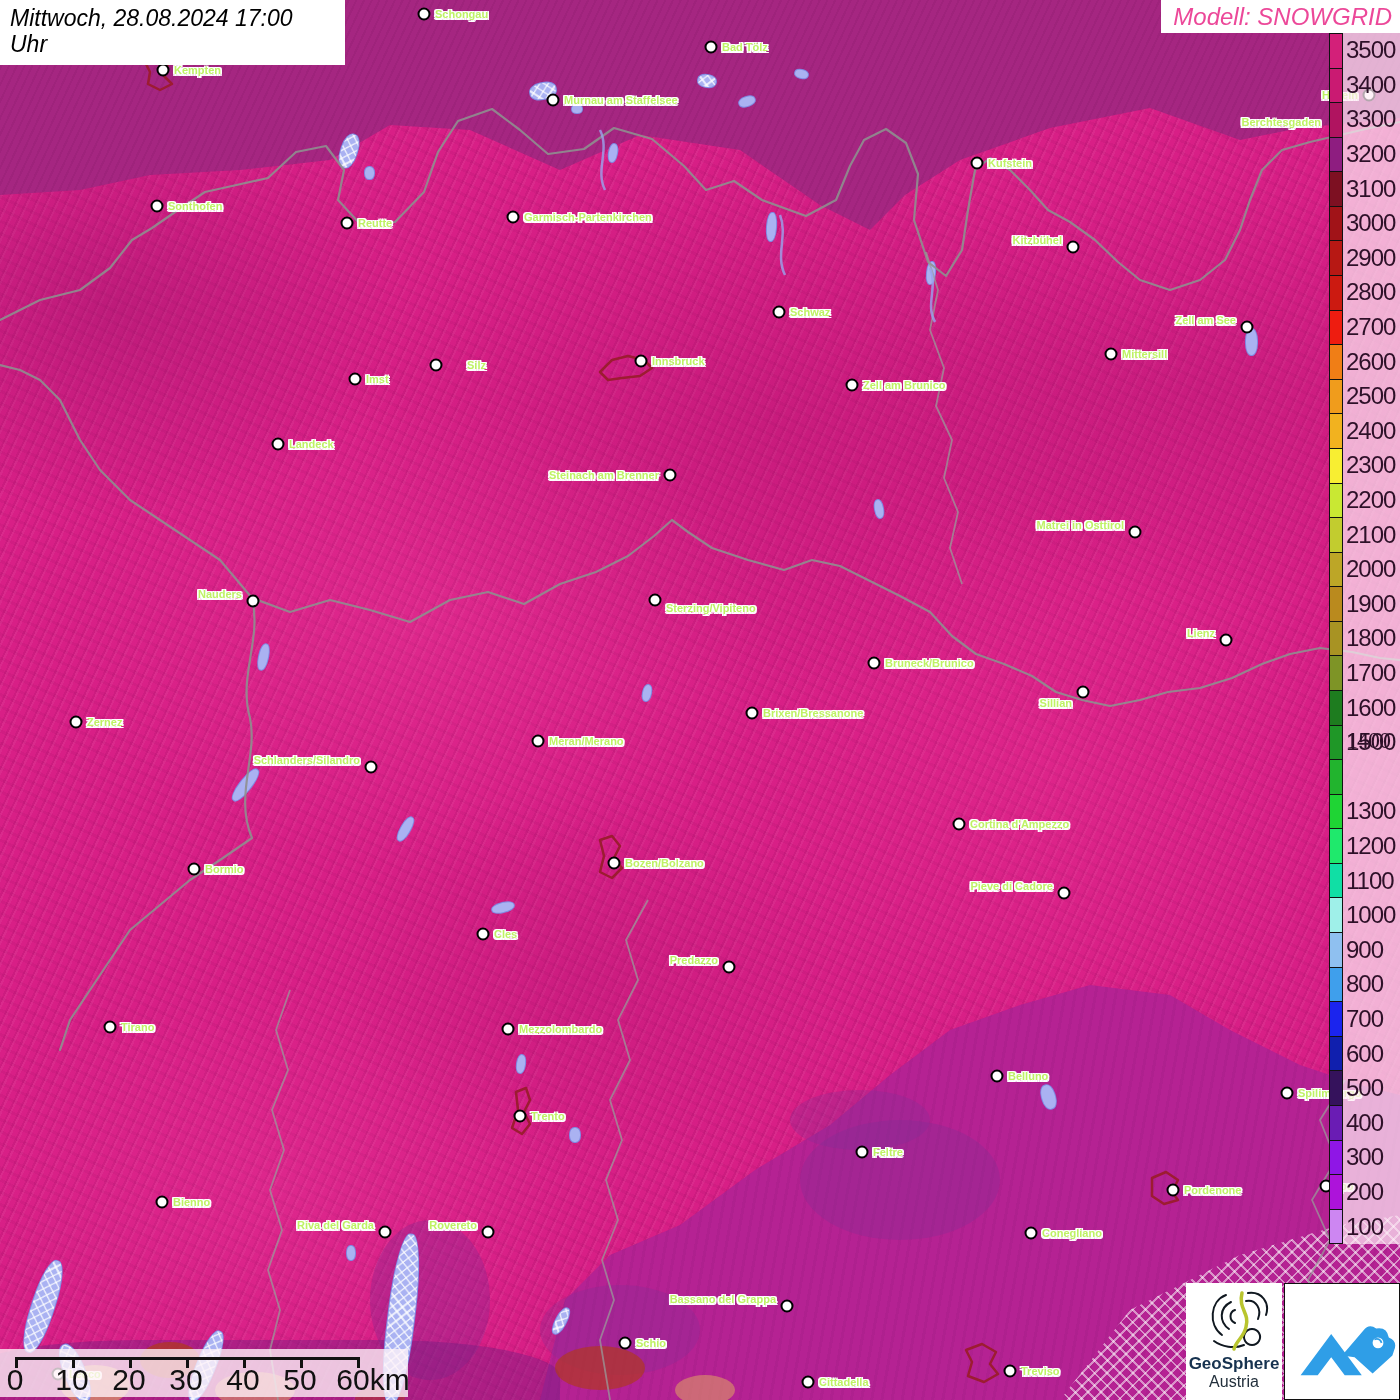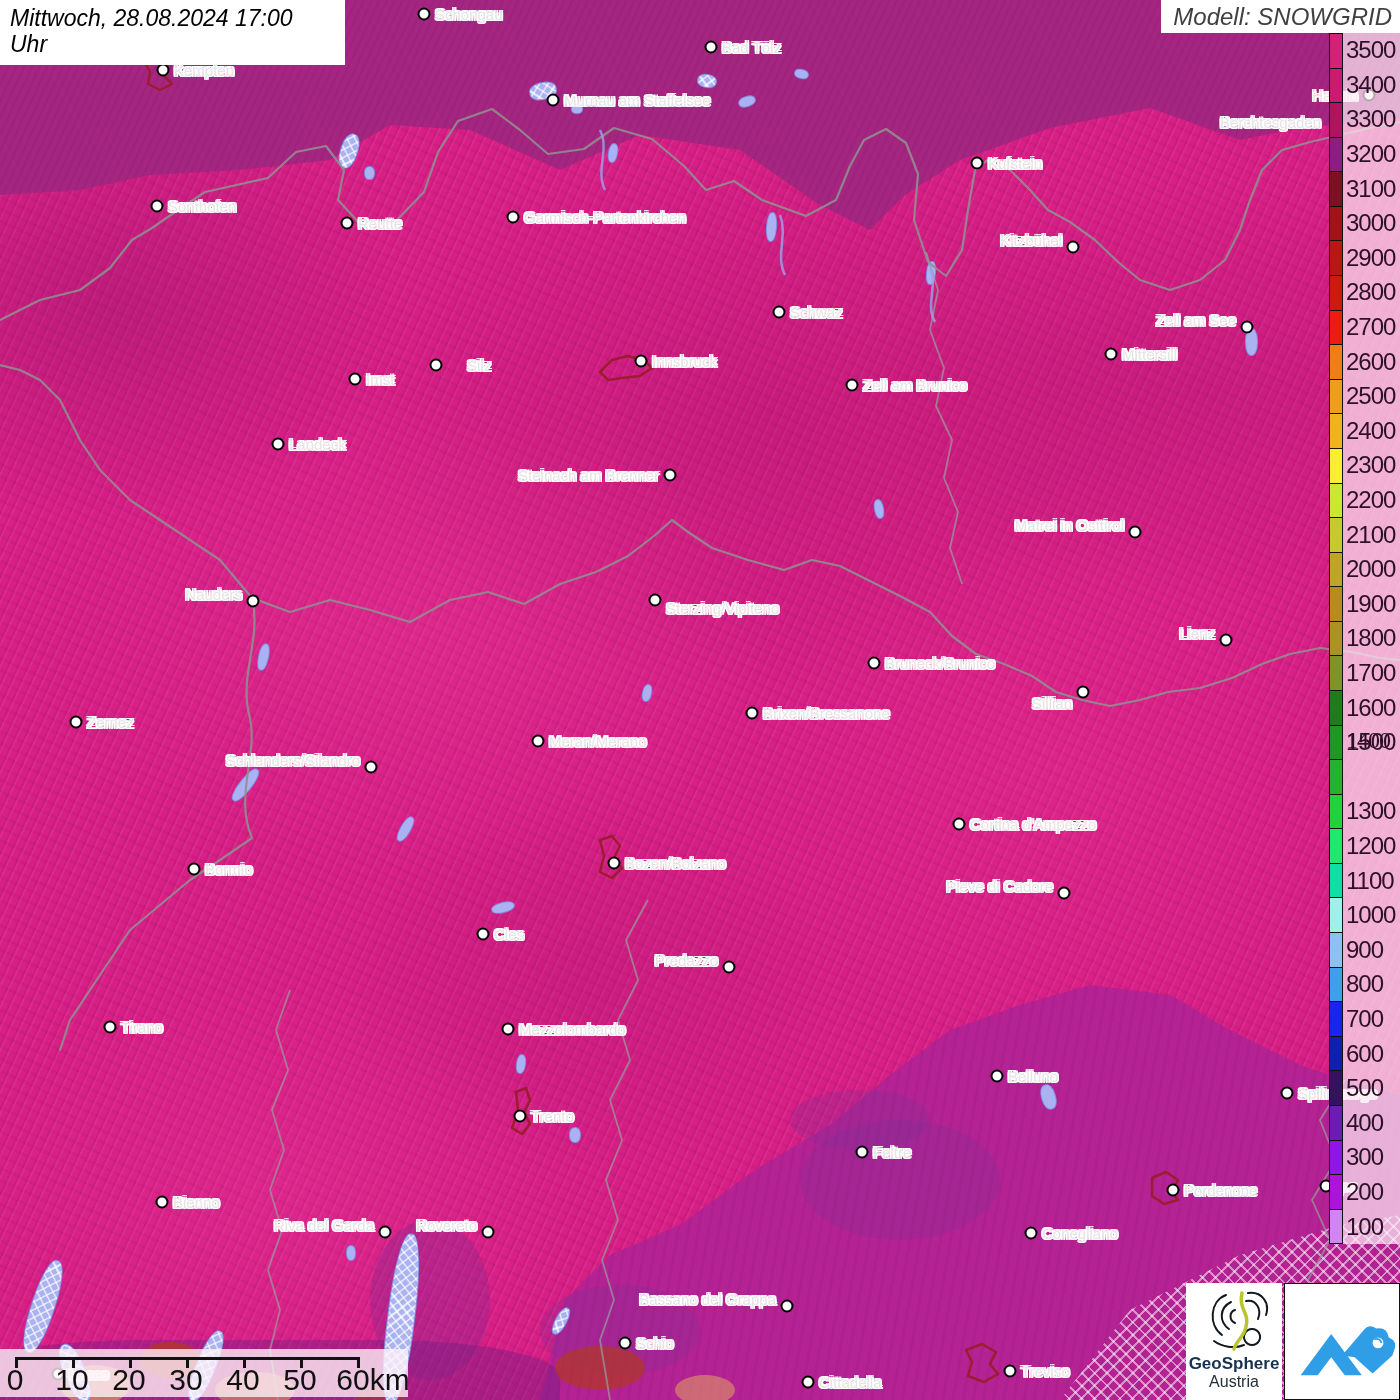--- a/index.html
+++ b/index.html
@@ -45,21 +45,21 @@
   .hatch-se{clip-path:polygon(1060px 1400px,1130px 1310px,1240px 1255px,1340px 1225px,
       1400px 1215px,1400px 1400px);}
   .lake{position:absolute;background:#aab2f2;border:1px solid rgba(125,135,225,.95);border-radius:45%;}
   .lake.hatched{background-image:
       repeating-linear-gradient(45deg, rgba(255,255,255,.75) 0 1.5px, transparent 1.5px 7px),
       repeating-linear-gradient(-45deg, rgba(255,255,255,.75) 0 1.5px, transparent 1.5px 7px);}
   
   .city{position:absolute;width:0;height:0;}
   .city-dot{position:absolute;left:0;top:0;width:9px;height:9px;background:#fff;
     border:2.5px solid #000;border-radius:50%;transform:translate(-50%,-50%);}
-  .city-label{position:absolute;white-space:nowrap;font-size:15px;font-weight:normal;color:#e5e5e5;
+  .city-label{position:absolute;white-space:nowrap;font-size:11px;font-weight:bold;color:#bef264;
     transform:translateY(-50%);
     text-shadow:-1.5px -1.5px 0 #fff,1.5px -1.5px 0 #fff,-1.5px 1.5px 0 #fff,1.5px 1.5px 0 #fff,
       0 -1.5px 0 #fff,0 1.5px 0 #fff,-1.5px 0 0 #fff,1.5px 0 0 #fff;}
   .city-label.right{left:11px;}
   .city-label.left{right:11px;text-align:right;}
   
   .label-strip{position:absolute;left:1343px;top:33px;width:57px;height:1211px;
     background:rgba(255,238,247,.7);z-index:20;}
   .colorbar{position:absolute;left:1329px;top:33px;width:14px;height:1211px;
     border:1.5px solid #111;box-sizing:border-box;display:flex;flex-direction:column;z-index:21;}
@@ -67,21 +67,21 @@
   .colorbar .seg:first-child{border-top:none;}
   .cb-labels{position:absolute;left:1346px;top:33px;width:54px;height:1211px;z-index:22;}
   .cb-label{position:absolute;left:0;height:34.6px;display:flex;align-items:center;
     font-size:24px;letter-spacing:-1px;color:#2d1028;}
   .title-box{position:absolute;left:0;top:0;width:345px;background:#fff;z-index:30;
     padding:5px 10px 7px 10px;box-sizing:border-box;}
   .title-line1{font-size:27px;font-weight:bold;color:#000;line-height:1.1;}
   .title-line1 .unit{font-weight:normal;}
   .title-line2{font-size:23px;font-style:italic;color:#000;line-height:1.15;}
   .model-box{position:absolute;right:0;top:0;height:33px;background:#fff;z-index:30;
-    display:flex;align-items:center;padding:0 8px 0 12px;font-size:24px;font-style:italic;color:#404040;}
+    display:flex;align-items:center;padding:0 8px 0 12px;font-size:24px;font-style:italic;color:#ec4899;}
   .scalebar{position:absolute;left:0;top:1349px;width:408px;height:48px;
     background:rgba(255,243,249,.78);z-index:25;}
   .sb-line{position:absolute;left:15px;top:8px;width:342px;height:2.5px;background:#111;}
   .sb-tick{position:absolute;top:8px;width:2.5px;height:11px;background:#111;}
   .sb-num{position:absolute;top:14px;transform:translateX(-50%);font-size:30px;color:#111;}
   
   .logo-geo{position:absolute;left:1186px;top:1283px;width:96px;height:117px;background:#fff;
     z-index:30;display:flex;flex-direction:column;align-items:center;}
   .logo-geo .t1{font-size:17px;font-weight:bold;color:#16324f;line-height:1.05;}
   .logo-geo .t2{font-size:16px;color:#23303c;line-height:1.1;}

